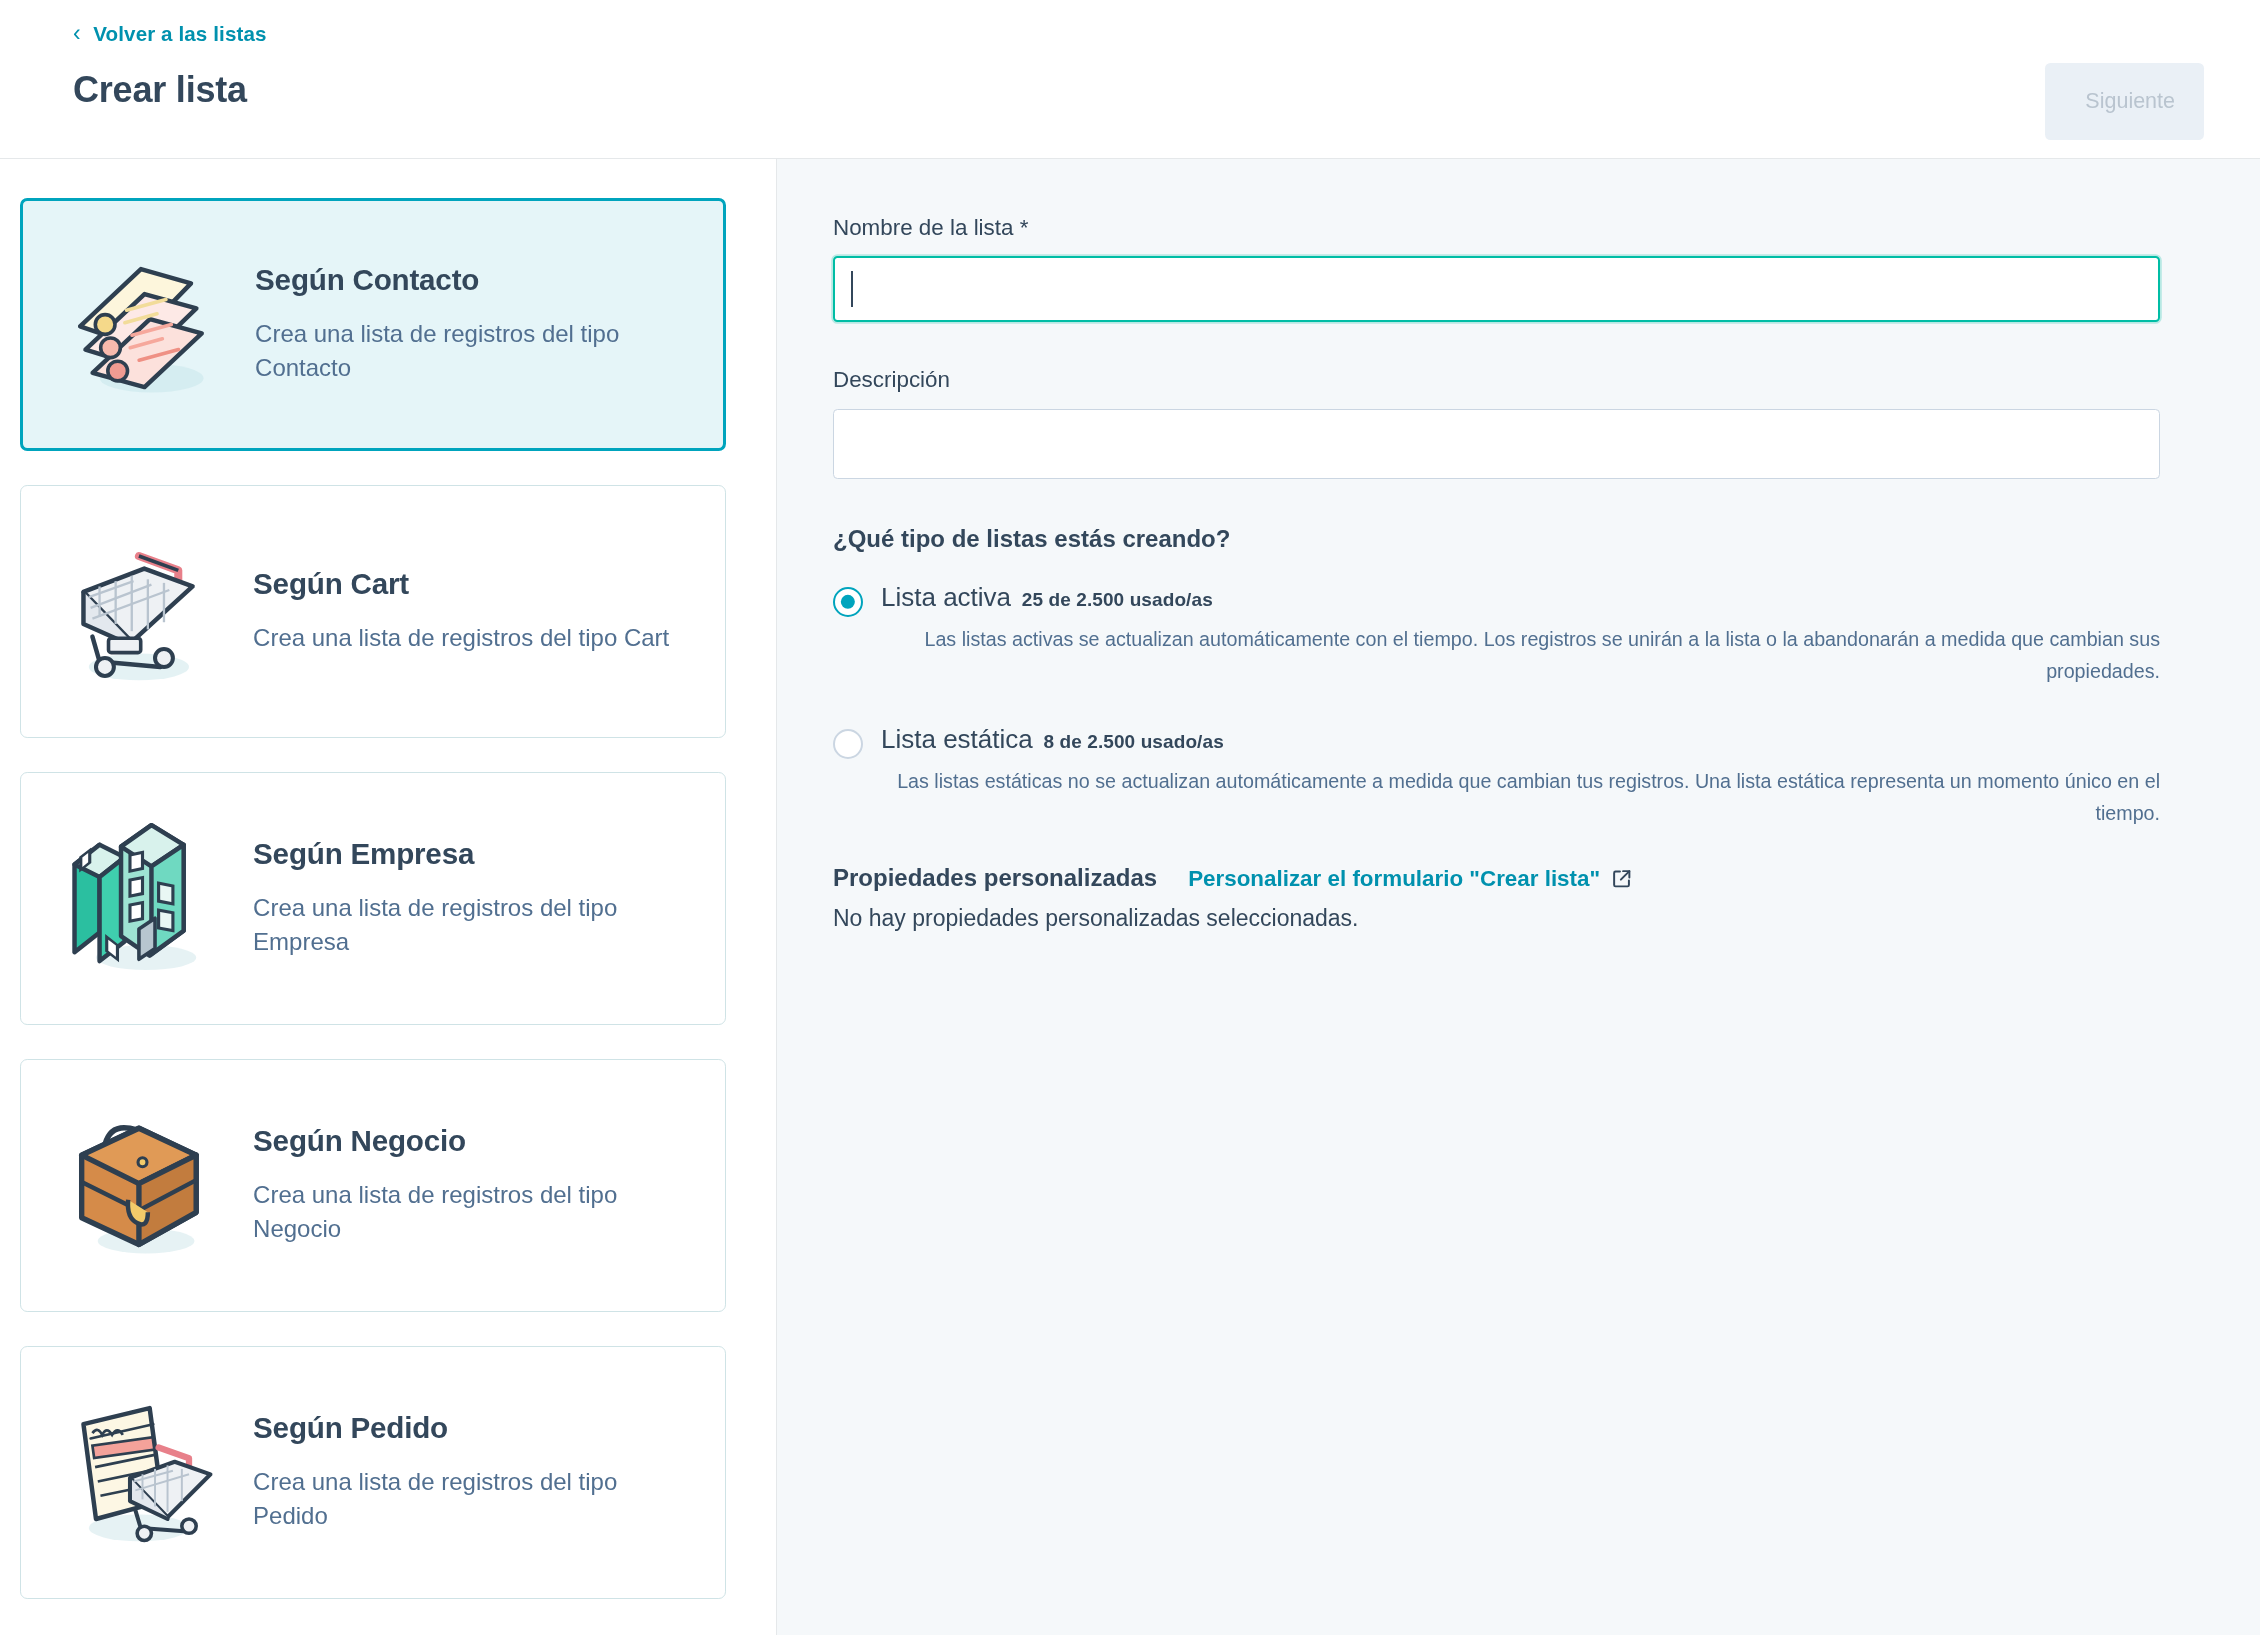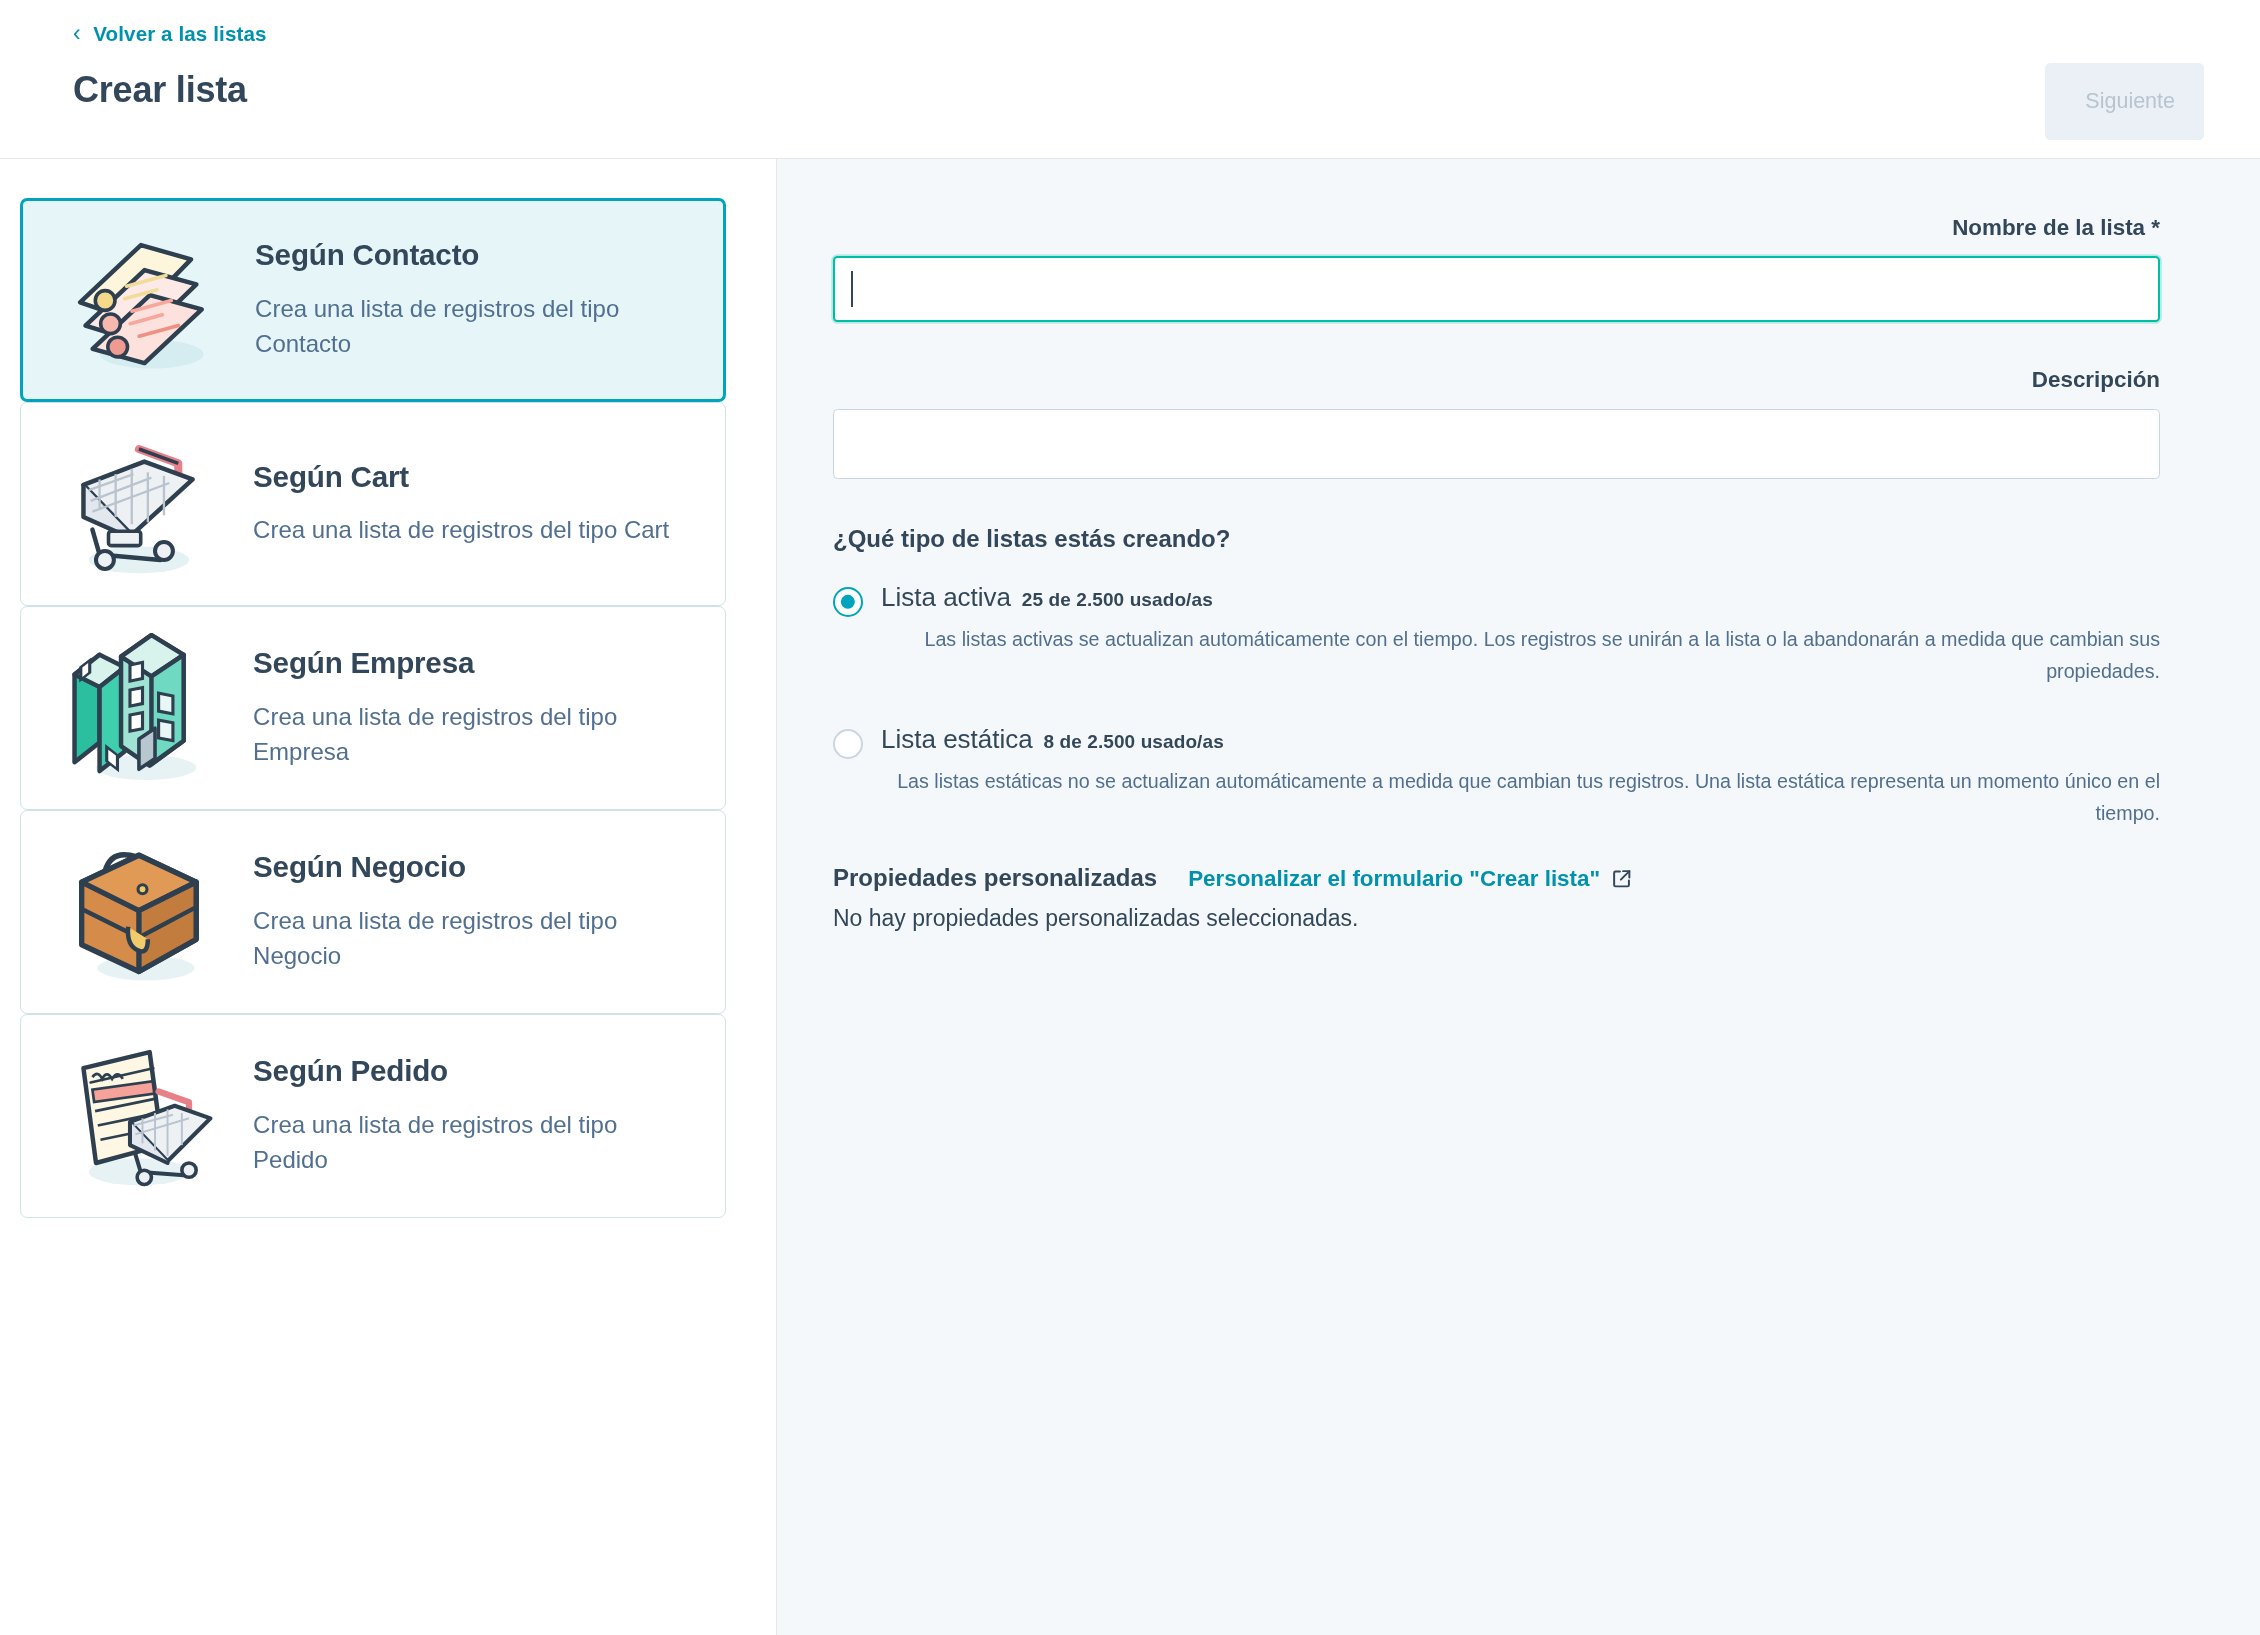--- a/index.html
+++ b/index.html
@@ -90,21 +90,22 @@
 
   
   .type-card {
     position: relative;
     display: flex;
     align-items: center;
     gap: 5.4px;
     background: #ffffff;
     border: 1.8px solid #cfe3e6;
     border-radius: 7.2px;
-    height: 204px;
+    height: 253px;
+    margin-bottom: 34px;
     padding: 0 23px 0 16px;
     cursor: pointer;
   }
   .type-card.selected {
     background: #e5f5f8;
     border: 3.6px solid #00a4bd;
   }
   .card-illus {
     flex: 0 0 211px;
     height: 170px;
@@ -126,25 +127,24 @@
     font-size: 24px;
     color: #516f90;
     margin: 0;
     line-height: 1.45;
     font-weight: 400;
   }
 
   
   .field-label {
     font-size: 22.4px;
-    font-weight: 700;
+    font-weight: 400;
     color: #33475b;
     margin: 0 0 14.3px 0;
     line-height: 1.3;
-    text-align: right;
   }
   .text-input {
     width: 100%;
     height: 66px;
     border: 2.7px solid #00bda5;
     border-radius: 4.5px;
     background: #ffffff;
     box-shadow: 0 0 0 1.8px rgba(0,189,165,.25);
     font-size: 22.4px;
     font-family: inherit;

